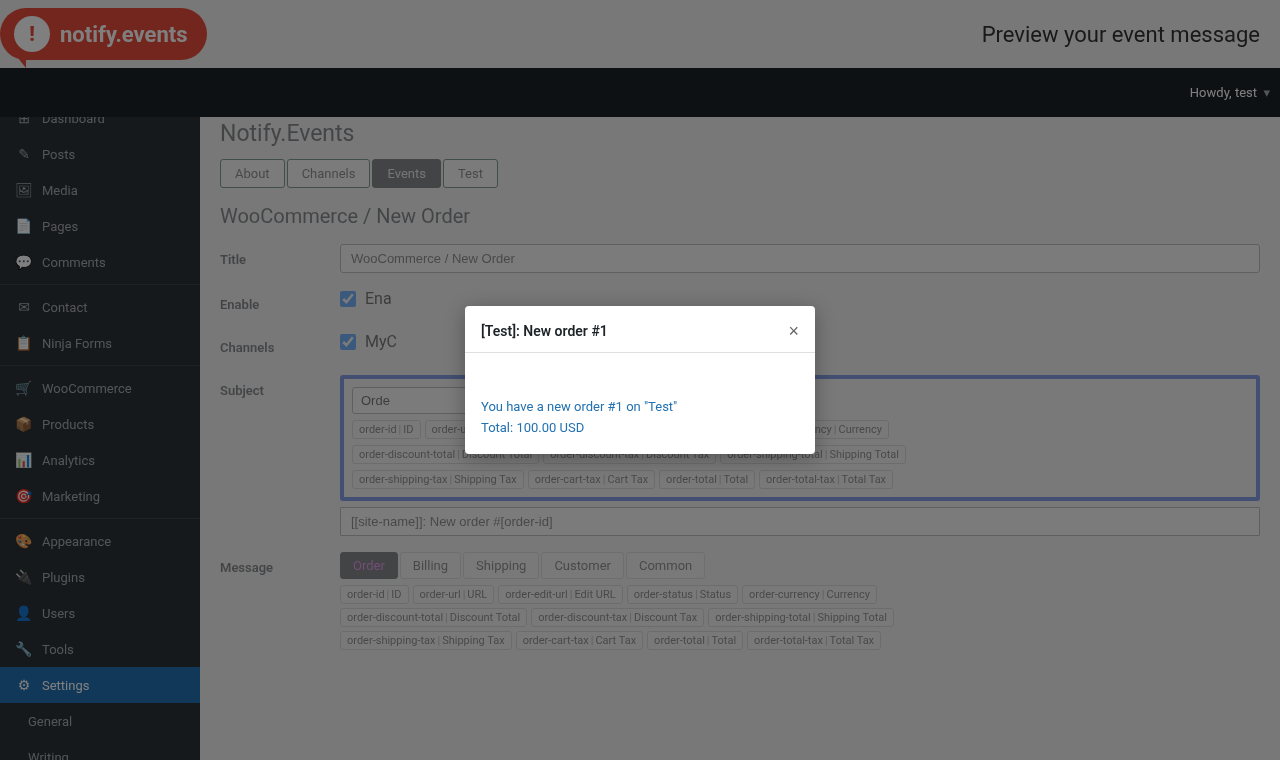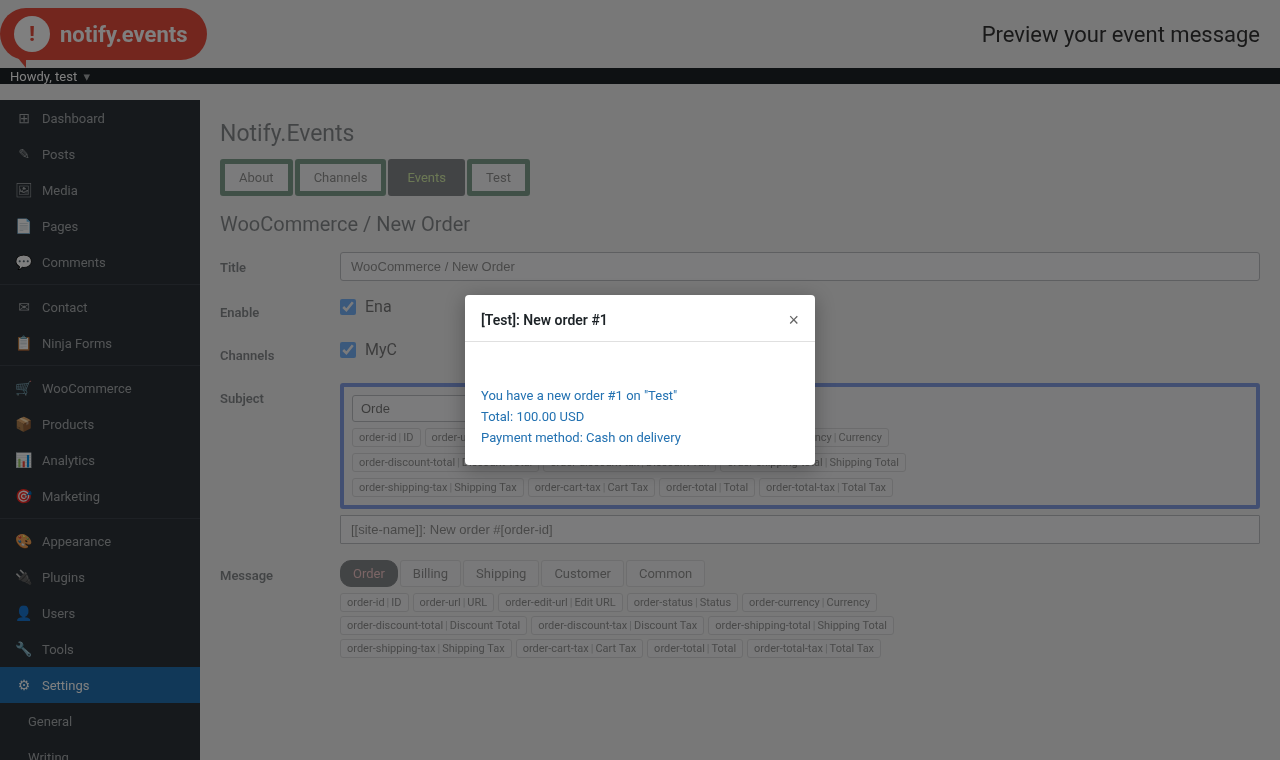--- a/index.html
+++ b/index.html
@@ -31,22 +31,22 @@
     }
     .notify-logo-text {
       font-size: 22px; font-weight: 700; color: white; letter-spacing: 0;
     }
     .preview-text {
       font-size: 22px; color: #333; font-weight: 400;
     }
 
     
     .wp-admin-bar {
-      position: absolute; top: 68px; left: 0; right: 0; height: 16px;
-      background: #1d2327; display: flex; align-items: center; justify-content: flex-start;
+      position: absolute; top: 68px; left: 0; right: 0; height: 49px;
+      background: #1d2327; display: flex; align-items: center; justify-content: flex-end;
       padding: 0 10px; z-index: 9;
     }
     .wp-admin-bar-right {
       color: #a7aaad; font-size: 13px;
     }
     .wp-admin-bar-right span { color: white; }
 
     
     .sidebar {
       position: absolute; top: 100px; left: 0; width: 200px; bottom: 0;
@@ -62,24 +62,24 @@
     .sidebar-separator { height: 1px; background: #3c434a; margin: 4px 0; }
 
     
     .main-content {
       position: absolute; top: 100px; left: 200px; right: 0; bottom: 0;
       background: #f0f0f1; overflow: auto; padding: 20px 20px 20px 20px;
     }
     .page-title { font-size: 23px; font-weight: 400; color: #1d2327; margin-bottom: 12px; }
     .tabs { display: flex; gap: 2px; margin-bottom: 16px; }
     .tab {
-      padding: 6px 14px; border: 5px solid #14532d; background: white;
+      padding: 6px 14px; border: 1px solid #14532d; background: white;
       cursor: pointer; font-size: 13px; color: #333; border-radius: 3px;
     }
-    .tab.active { background: #1d2327; color: #bef264; border-color: #1d2327; }
+    .tab.active { background: #1d2327; color: #e5e5e5; border-color: #1d2327; }
     
     .form-row { display: flex; align-items: flex-start; margin-bottom: 16px; }
     .form-label { width: 120px; font-size: 13px; color: #1d2327; padding-top: 8px; font-weight: 600; }
     .form-field { flex: 1; }
     .form-input {
       width: 100%; padding: 6px 10px; border: 1px solid #8c8f94; border-radius: 3px;
       font-size: 13px; background: #fff; color: #333;
     }
 
     .tags-container { display: flex; flex-wrap: wrap; gap: 4px; margin-top: 6px; }
@@ -93,21 +93,21 @@
     .checkbox-row input[type=checkbox] { width: 16px; height: 16px; }
 
     .subject-input { width: 100%; padding: 6px 10px; border: 1px solid #8c8f94; border-radius: 1px; font-size: 13px; background: #fff; color: #333; }
 
     
     .msg-tabs { display: flex; gap: 2px; margin-bottom: 6px; }
     .msg-tab {
       padding: 5px 12px; border: 1px solid #ccc; background: #f6f7f7;
       cursor: pointer; font-size: 13px; color: #333; border-radius: 3px;
     }
-    .msg-tab.active { background: #1d2327; color: #fca5a5; border-color: #1d2327; border-radius: 11px; }
+    .msg-tab.active { background: #1d2327; color: #d946ef; border-color: #1d2327; }
 
     
     .modal-overlay {
       position: absolute; top: 0; left: 0; right: 0; bottom: 0;
       background: rgba(0,0,0,0.5); z-index: 100;
       display: flex; align-items: center; justify-content: center;
     }
     .modal {
       background: white; border-radius: 4px; box-shadow: 0 4px 20px rgba(0,0,0,0.3);
       width: 350px; position: relative; padding: 16px;
@@ -333,16 +333,15 @@
     <div class="modal-header">
       <span class="modal-title">[Test]: New order #1</span>
       <button class="modal-close">×</button>
     </div>
     <div class="modal-divider"></div>
     <div class="modal-body">
       <p>
         <span class="blue-text">You have a new order </span><a href="#">#1</a><span class="blue-text"> on "Test"</span>
       </p>
       <p class="blue-text">Total: 100.00 USD</p>
-      <p class="blue-text">Payment method: Cash on delivery</p>
     </div>
   </div>
 </div>
 
 </body></html>

